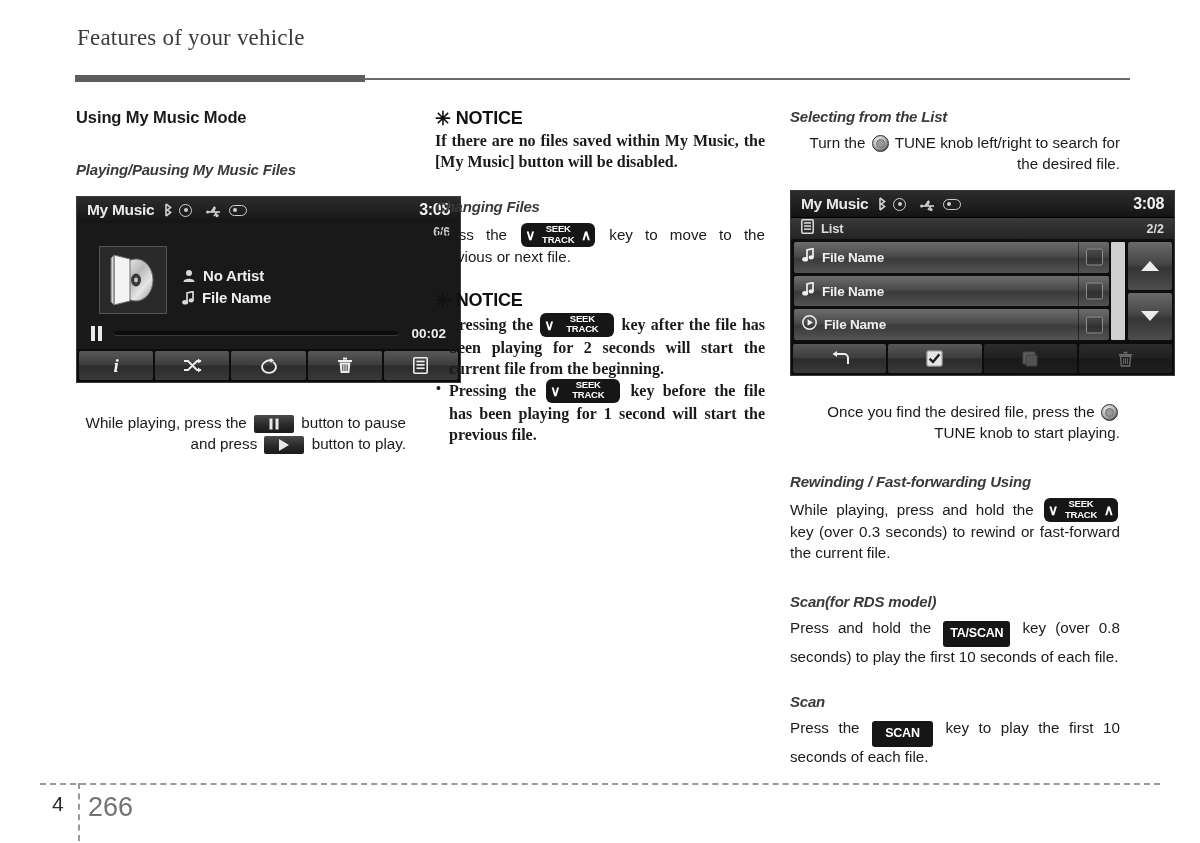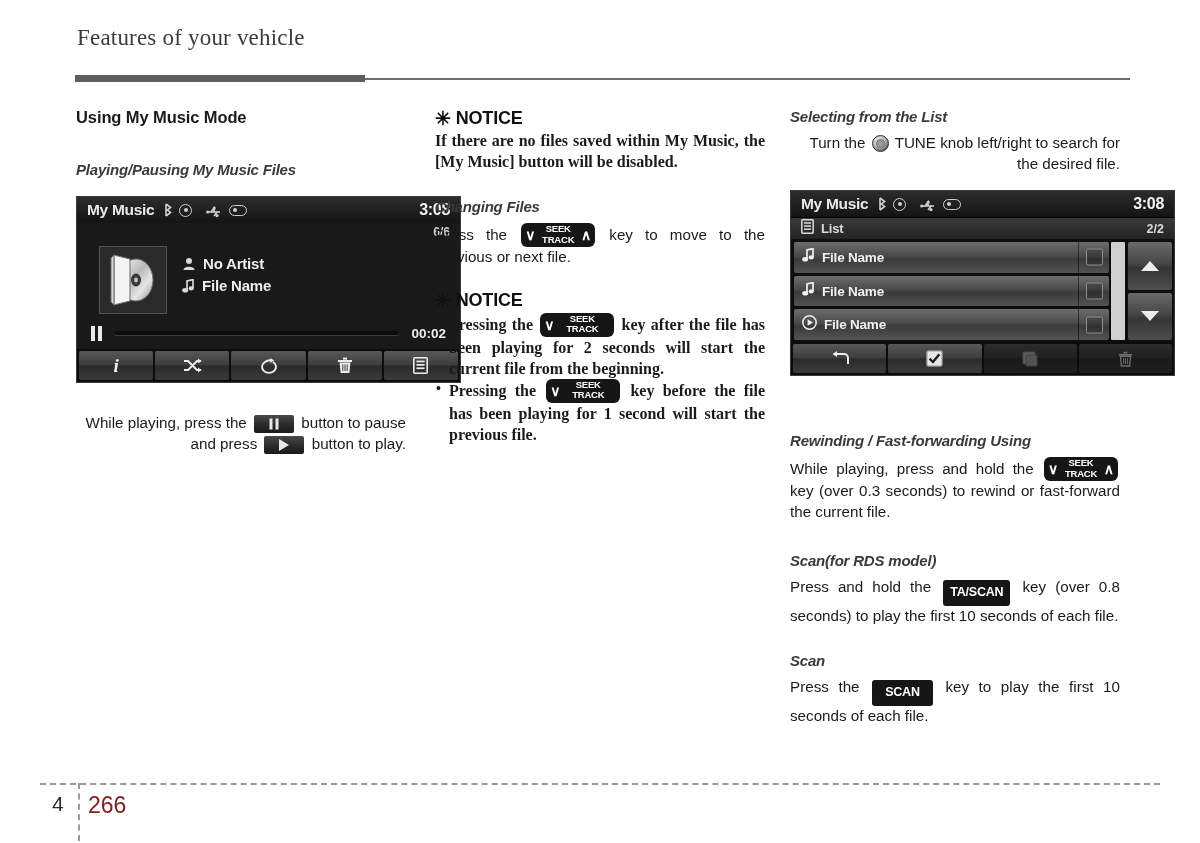--- a/index.html
+++ b/index.html
@@ -157,21 +157,21 @@
 
   
   .player-body{height:126px;position:relative;background:#191919;}
   .player-body .trackno{
     position:absolute;right:10px;top:2px;color:#cfcfcf;font-size:12px;font-weight:bold;
   }
   .albumart{
     position:absolute;left:22px;top:23px;width:68px;height:68px;
     background:#2a2a2a;border:1px solid #555;box-sizing:border-box;
   }
-  .meta{position:absolute;left:105px;top:32px;}
+  .meta{position:absolute;left:105px;top:44px;}
   .meta .line{display:flex;align-items:center;gap:7px;margin-bottom:5px;}
   .meta .txt{color:#ededed;font-size:15px;font-weight:bold;letter-spacing:-.2px;}
   .ic-person{width:14px;height:14px;}
   .ic-note{width:13px;height:14px;}
 
   .progress-row{
     position:absolute;left:0;right:0;bottom:6px;height:20px;display:flex;align-items:center;
     padding:0 14px;box-sizing:border-box;
   }
   .pause-ic{display:flex;gap:3px;margin-right:12px;}
@@ -234,21 +234,21 @@
   }
   .footer .vline{
     position:absolute;left:78px;top:0;width:0;height:58px;
     border-left:2px dashed #9a9a9a;
   }
   .footer .chapter{
     position:absolute;left:52px;top:9px;font-size:21px;color:#2b2b2b;
     font-family:"Liberation Sans",sans-serif;
   }
   .footer .pageno{
-    position:absolute;left:88px;top:9px;font-size:23px;color:#7f1d1d;
+    position:absolute;left:88px;top:9px;font-size:27px;color:#737373;
     font-family:"Liberation Sans",sans-serif;
   }
 
   .sp8{height:8px;}
   .sp16{height:16px;}
   .sp18{height:18px;}
   .sp22{height:22px;}
   .sp26{height:26px;}
   .sp30{height:30px;}
   .sp34{height:34px;}
@@ -609,20 +609,25 @@
               <path d="M2.5 5.4 L3.4 15 L11.6 15 L12.5 5.4 Z" fill="none" stroke="#ededed" stroke-width="1.4"></path>
               <path d="M5.6 7.2 L5.6 13 M7.5 7.2 L7.5 13 M9.4 7.2 L9.4 13" stroke="#ededed" stroke-width="1"></path>
             </svg>
           </span>
         </div>
       </div>
     </div>
 
     <div class="sp26"></div>
 
+    <p class="body noj">
+      <span>Once you find the desired file, press the</span>
+      <span class="tune-knob"></span>
+      <span>TUNE knob to start playing.</span>
+    </p>
 
     <div class="sp30"></div>
 
     <h3 class="sub">Rewinding / Fast-forwarding Using</h3>
     <div class="sp8"></div>
     <p class="body">
       <span>While playing, press and hold the</span>
       <span class="key-seek">
         <span class="chev l">∨</span>
         <span class="lbl">

